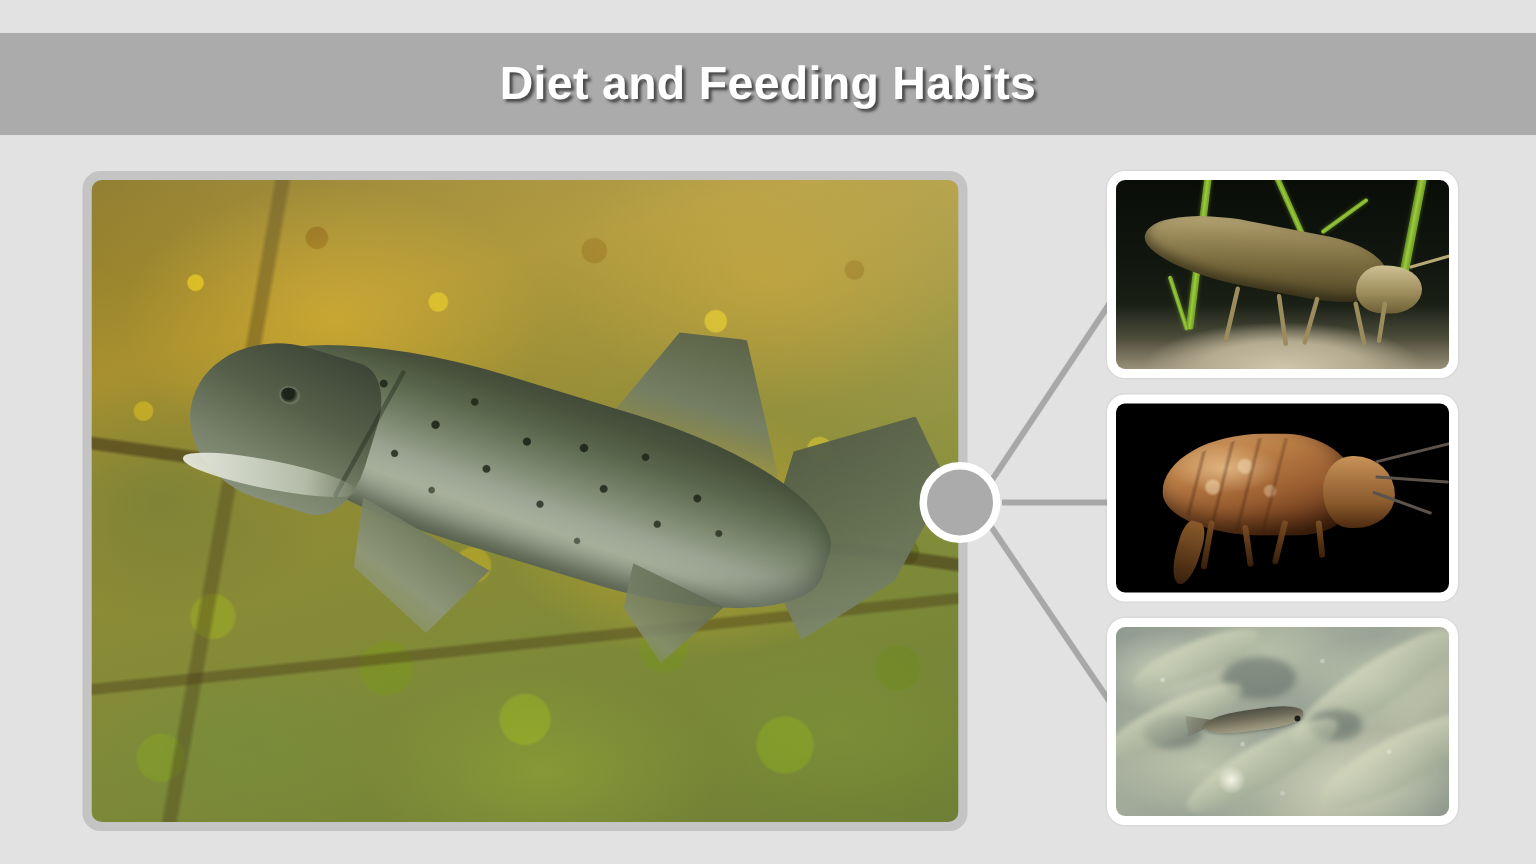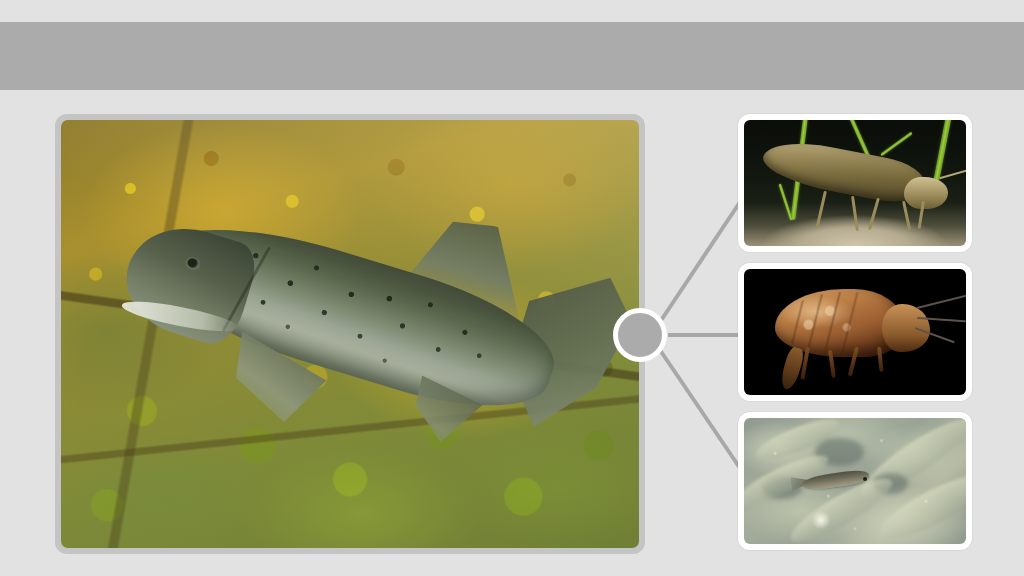--- a/index.html
+++ b/index.html
@@ -490,20 +490,21 @@
       radial-gradient(circle at 82% 66%, rgba(255,255,250,.3) 0 1px, rgba(0,0,0,0) 2px),
       radial-gradient(circle at 50% 88%, rgba(255,255,250,.25) 0 1px, rgba(0,0,0,0) 2px);
   }
 </style>
 </head>
 <body>
 
 <div id="slide">
 
   <div id="header-band"></div>
+  <div id="page-title">Diet and Feeding Habits</div>
 
   <div id="main-figure">
     <div id="main-photo" class="main-photo">
       <div class="rubble"></div>
       <div class="sticks"></div>
 
       <div id="salmon">
         <div class="tail"></div>
         <div class="dorsal"></div>
         <div class="body"></div>

